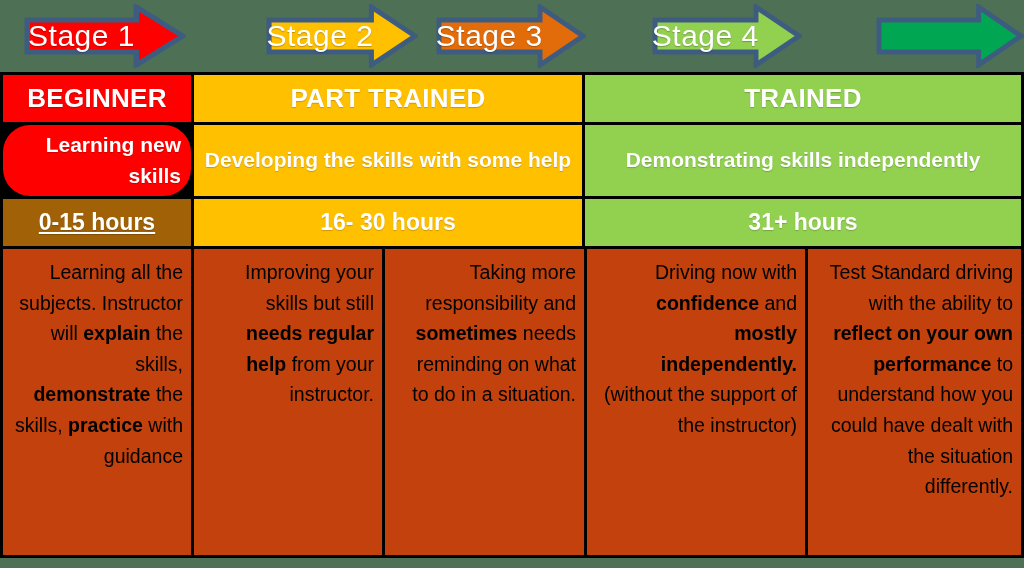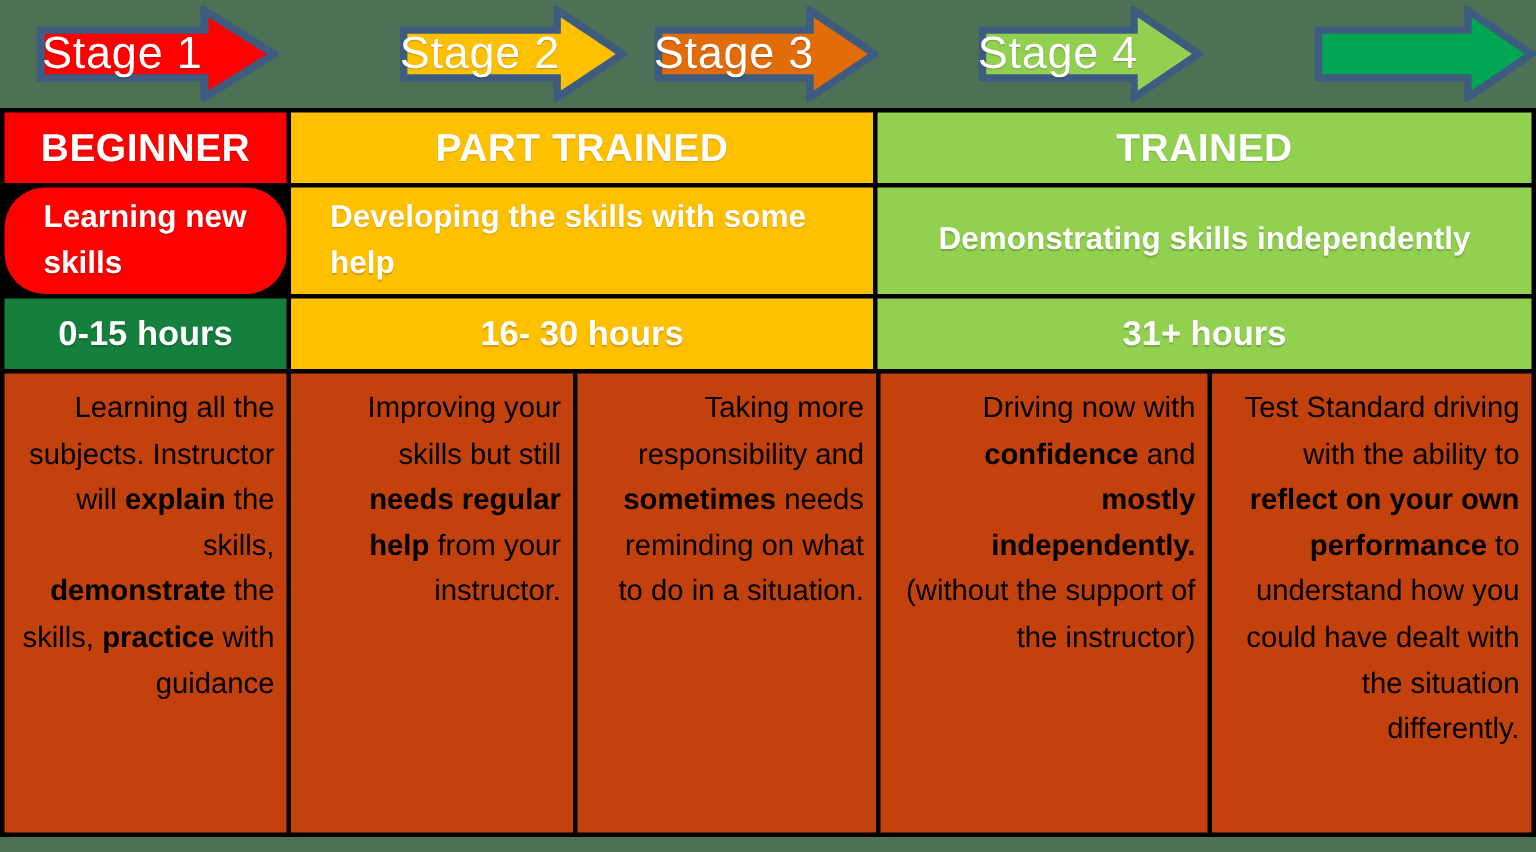--- a/index.html
+++ b/index.html
@@ -34,22 +34,22 @@
   }
   .band { display: grid; column-gap: 3px; }
   .band-titles, .band-subtitles, .band-hours { grid-template-columns: 188px 388px 1fr; }
   .band-titles   { height: 47px; }
   .band-subtitles{ height: 71px; }
   .band-hours    { height: 47px; }
   .band-details  { grid-template-columns: 188px 188px 199px 218px 1fr; flex: 1; }
 
   .hcell {
     display: flex; align-items: center; justify-content: center;
-    text-align: left; color: #ffffff; font-weight: 700;
-    padding: 0 26px;
+    text-align: right; color: #ffffff; font-weight: 700;
+    padding: 0 10px;
     text-shadow: 0 1px 1px rgba(0,0,0,0.2);
   }
   .band-titles   .hcell { font-size: 26px; letter-spacing: 0.3px; }
   .band-subtitles.band .hcell { font-size: 21px; line-height: 1.45; }
   .band-hours    .hcell { font-size: 23px; }
 
   .dcell {
     background: #c2410c;
     color: #000000;
     font-size: 19.5px;
@@ -109,21 +109,21 @@
     <div class="hcell" style="background: rgb(146, 208, 80);">TRAINED</div>
   </div>
 
   <div class="band band-subtitles">
     <div class="hcell" style="background: rgb(254, 0, 0); border-radius: 27px;">Learning new skills</div>
     <div class="hcell" style="background: rgb(255, 192, 0);">Developing the skills with some help</div>
     <div class="hcell" style="background: rgb(146, 208, 80);">Demonstrating skills independently</div>
   </div>
 
   <div class="band band-hours">
-    <div class="hcell" style="background: #15803d;">0-15 hours</div>
+    <div class="hcell" style="background: #a16207; text-decoration: underline;">0-15 hours</div>
     <div class="hcell" style="background: rgb(255, 192, 0);">16- 30 hours</div>
     <div class="hcell" style="background: rgb(146, 208, 80);">31+ hours</div>
   </div>
 
   <div class="band band-details">
     <div class="dcell"><span>Learning all the subjects. Instructor will </span><b>explain</b><span> the skills, </span><b>demonstrate</b><span> the skills, </span><b>practice</b><span> with guidance</span></div>
     <div class="dcell"><span>Improving your skills but still </span><b>needs regular help</b><span> from your instructor.</span></div>
     <div class="dcell"><span>Taking more responsibility and </span><b>sometimes</b><span> needs reminding on what to do in a situation.</span></div>
     <div class="dcell"><span>Driving now with </span><b>confidence</b><span> and </span><b>mostly independently.</b><span> (without the support of the instructor)</span></div>
     <div class="dcell"><span>Test Standard driving with the ability to </span><b>reflect on your own performance</b><span> to understand how you could have dealt with the situation differently.</span></div>

